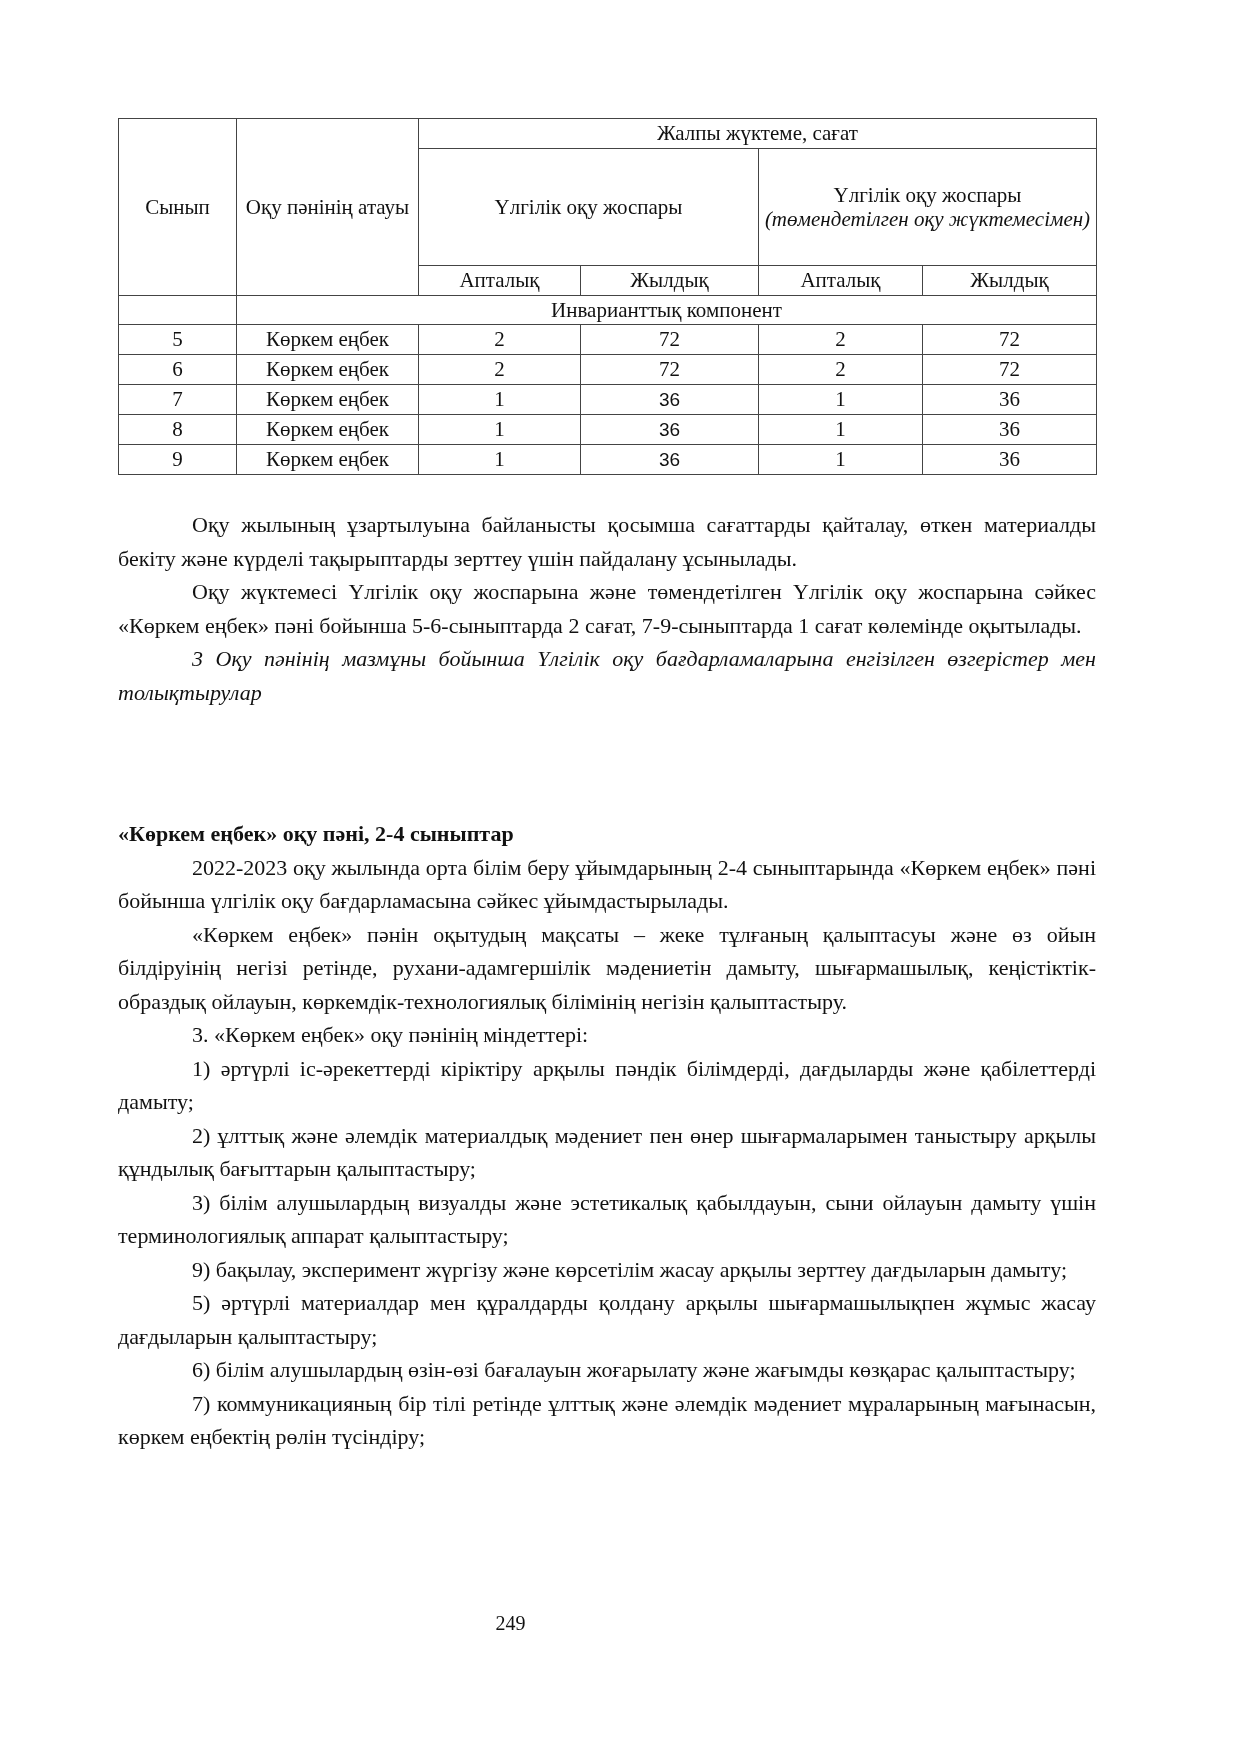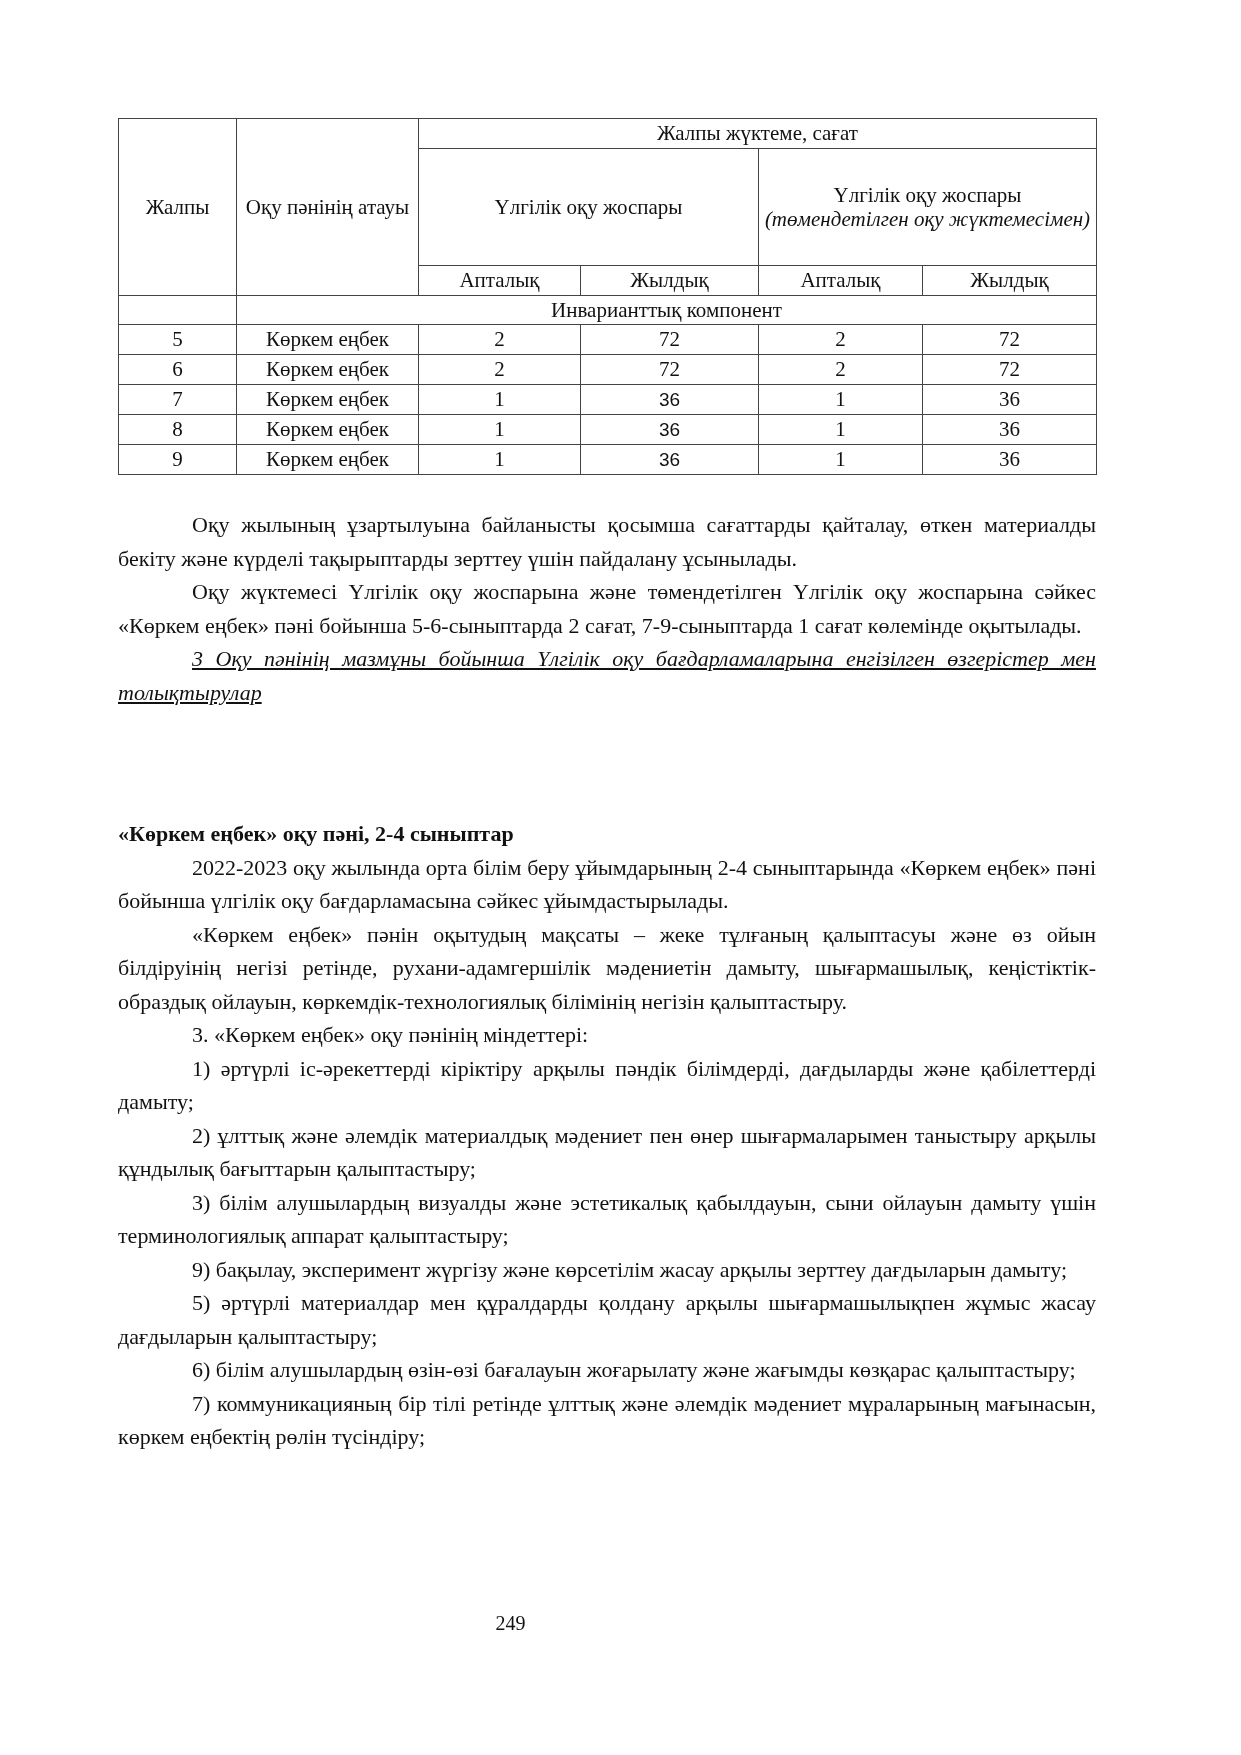--- a/index.html
+++ b/index.html
@@ -6,39 +6,39 @@
   body { width: 1241px; height: 1755px; position: relative; overflow: hidden;
          font-family: "Liberation Serif", "DejaVu Serif", serif; color: #111; }
   .tbl { position: absolute; left: 118px; top: 118px; border-collapse: collapse;
          font-size: 21px; line-height: 1.15; }
   .tbl td { border: 1.3px solid #444; text-align: center; vertical-align: middle; padding: 0 4px; }
   .tbl .it { font-style: italic; text-align: center; }
   .num36 { font-family: "Liberation Sans", "DejaVu Sans", sans-serif; font-size: 19px; }
   .body { position: absolute; left: 118px; width: 978px; font-size: 22px; line-height: 33.5px; text-align: justify; }
   .body p { margin: 0; }
   .ind { text-indent: 74px; }
-  .ital { font-style: italic; text-decoration: underline; }
+  .ital { font-style: italic; }
   .hdr { font-weight: bold; }
   .pageno { position: absolute; top: 1612px; left: 0; width: 1021px; text-align: center; font-size: 20px; }
 </style>
 </head>
 <body>
 
 <table class="tbl">
   <colgroup>
     <col style="width:118px">
       <col style="width:182px">
       <col style="width:162px">
     <col style="width:178px">
       <col style="width:164px">
       <col style="width:174px">
   </colgroup>
   <tbody>
       <tr style="height:30px">
-    <td rowspan="3">Жалпы</td>
+    <td rowspan="3">Сынып</td>
     <td rowspan="3">Оқу пәнінің атауы</td>
     <td colspan="4">Жалпы жүктеме, сағат</td>
   </tr>
   <tr style="height:117px">
     <td colspan="2">Үлгілік оқу жоспары</td>
     <td colspan="2">
       <span>Үлгілік оқу жоспары</span><br>
       <span class="it">(төмендетілген оқу жүктемесімен)</span>
     </td>
   </tr>

